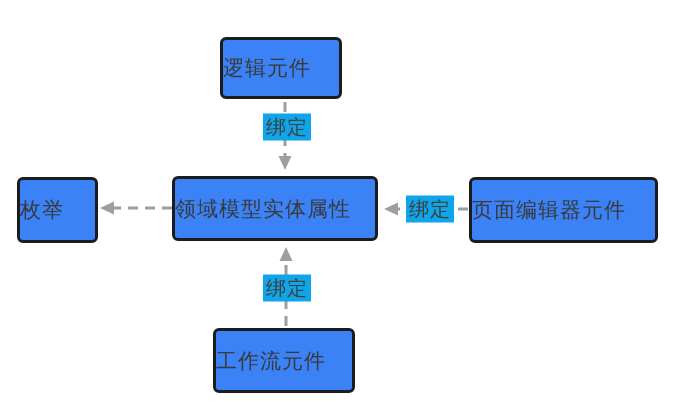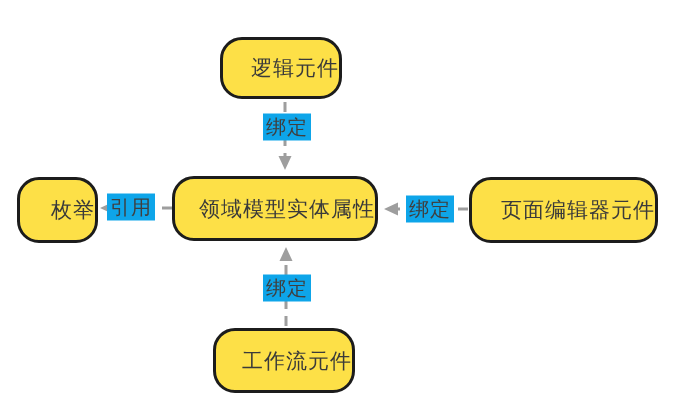--- a/index.html
+++ b/index.html
@@ -11,35 +11,35 @@
     font-family: "Liberation Sans", sans-serif;
     overflow: hidden;
   }
   svg.edges { position: absolute; left: 0; top: 0; width: 675px; height: 414px; }
   svg.edges line { stroke: #9e9e9e; stroke-width: 3; stroke-dasharray: 10 7; }
   svg.edges polygon { fill: #9e9e9e; }
   .node {
     position: absolute;
     box-sizing: border-box;
     border: 3.5px solid #1c1c1c;
-    border-radius: 22px;
-    background: #fde047;
+    border-radius: 6px;
+    background: #3b82f6;
     display: flex;
     align-items: center;
-    justify-content: flex-end;
+    justify-content: flex-start;
     font-size: 21px;
     color: #3a3a3a;
     letter-spacing: 1px;
     white-space: nowrap;
   }
   .node-logic    { left: 220px; top: 37px;  width: 122px; height: 62px; }
   .node-enum     { left: 17px;  top: 177px; width: 81px;  height: 66px; }
   .node-center   { left: 172px; top: 176px; width: 206px; height: 65px; }
-  .node-page     { left: 469px; top: 177px; width: 189px; height: 66px; padding-left: 15px; }
-  .node-workflow { left: 213px; top: 328px; width: 142px; height: 65px; padding-left: 38px; }
+  .node-page     { left: 469px; top: 177px; width: 189px; height: 66px; }
+  .node-workflow { left: 213px; top: 328px; width: 142px; height: 65px; }
   .edge-label {
     position: absolute;
     transform: translate(-50%, -50%);
     background: #0ea5e9;
     padding: 0 3px;
     font-size: 20px;
     color: #3f3f3f;
     letter-spacing: 1px;
     white-space: nowrap;
   }
@@ -86,17 +86,16 @@
 
   <div class="node node-page">
     <span>页面编辑器元件</span>
   </div>
 
   <div class="node node-workflow">
     <span>工作流元件</span>
   </div>
 
   <div class="edge-label edge-label-top">绑定</div>
-  <div class="edge-label edge-label-left">引用</div>
   <div class="edge-label edge-label-right">绑定</div>
   <div class="edge-label edge-label-bottom">绑定</div>
 
 </div>
 
 </body></html>

